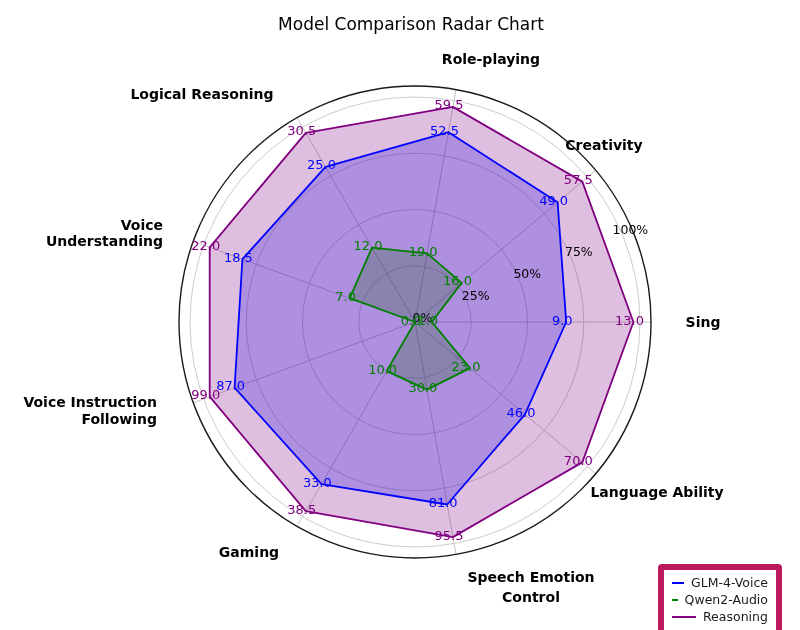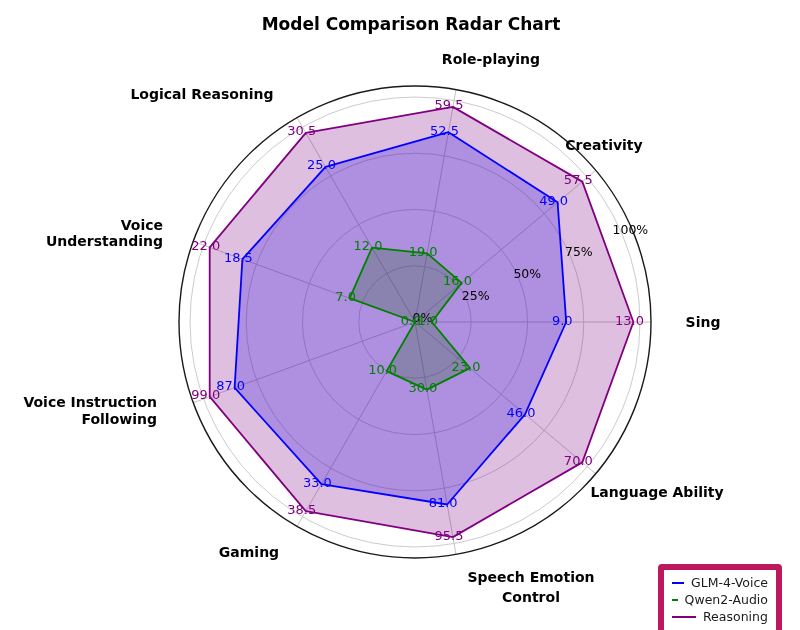--- a/index.html
+++ b/index.html
@@ -2,21 +2,21 @@
 <html><head>
 <meta charset="utf-8">
 <style>
   html,body{margin:0;padding:0;}
   body{
     width:800px;height:630px;position:relative;background:#ffffff;
     font-family:"DejaVu Sans", sans-serif;overflow:hidden;
   }
   .title{
     position:absolute;left:411px;top:14px;transform:translateX(-50%);
-    font-size:17px;font-weight:bold;color:#000;white-space:nowrap;
+    font-size:17px;font-weight:normal;color:#000;white-space:nowrap;
   }
   svg text{font-family:"DejaVu Sans", sans-serif;}
   .legend{
     position:absolute;left:658px;top:564px;width:124px;box-sizing:border-box;
     background:#ffffff;border:6px solid #be185d;border-radius:4px;
     padding:6px 8px;display:flex;flex-direction:column;gap:3px;
   }
   .legend-row{display:flex;align-items:center;gap:7px;height:14px;}
   .lline{display:inline-block;width:24px;height:0;border-top-width:2px;border-top-style:solid;}
   .ltext{font-size:12.5px;color:#1a1a1a;white-space:nowrap;line-height:14px;}

